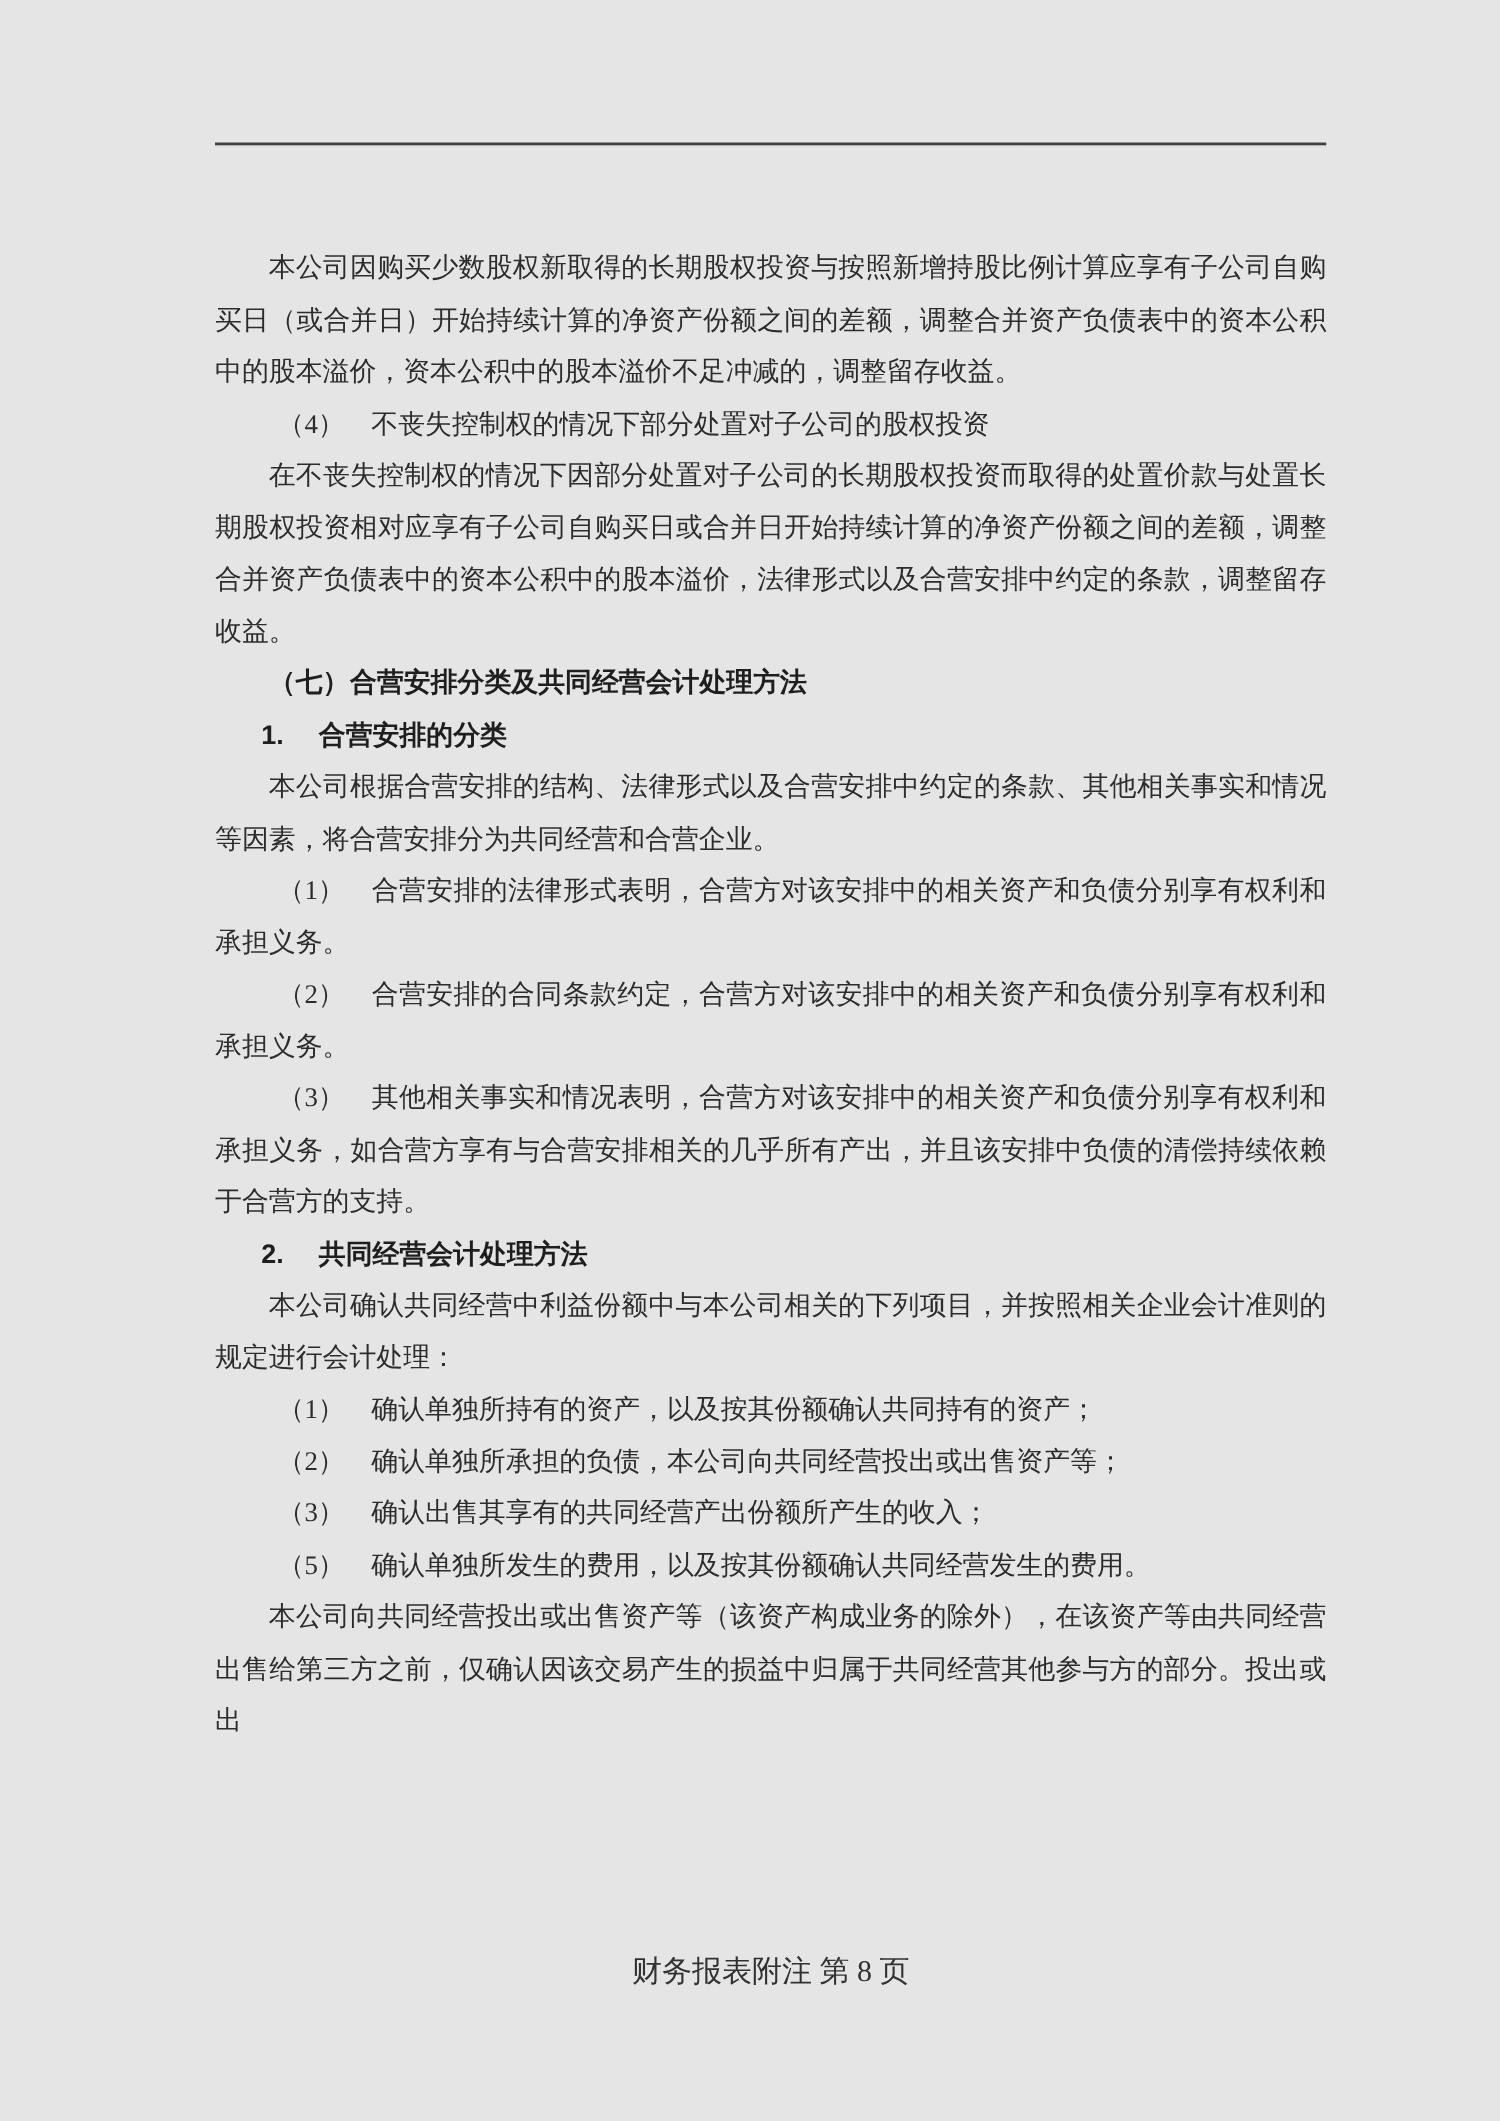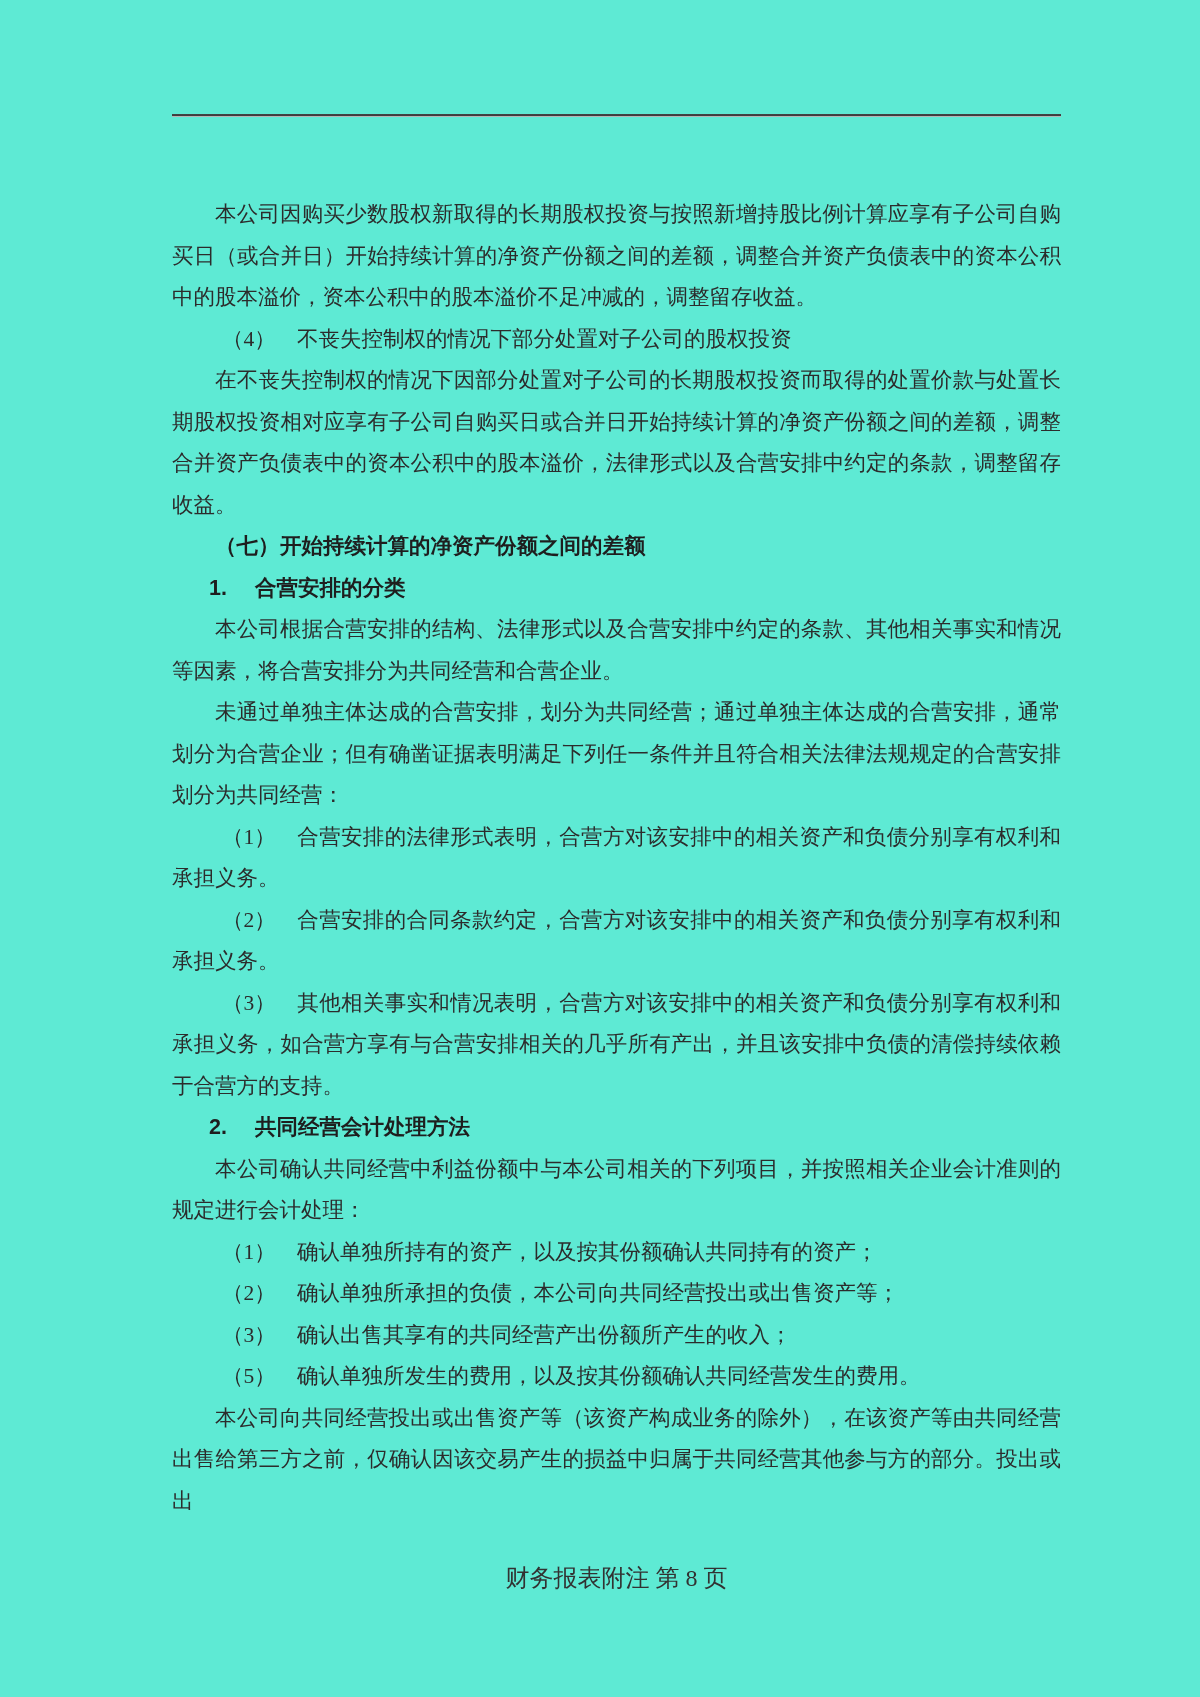--- a/index.html
+++ b/index.html
@@ -1,20 +1,20 @@
 <!DOCTYPE html>
 <html lang="zh"><head>
 <meta charset="utf-8">
 <style>
   html, body { margin: 0; padding: 0; background: #ffffff; }
   .page {
     position: relative;
     width: 1200px;
     height: 1697px;
-    background: #5eead4;
+    background: #e5e5e5;
     font-family: "Liberation Serif", serif;
     color: #2c2c2c;
     overflow: hidden;
   }
   .rule {
     position: absolute;
     left: 172px;
     top: 114px;
     width: 889px;
     height: 3px;
@@ -61,27 +61,26 @@
 <div class="page">
   <div class="rule"></div>
 
   <div class="content">
     <p class="para">本公司因购买少数股权新取得的长期股权投资与按照新增持股比例计算应享有子公司自购买日（或合并日）开始持续计算的净资产份额之间的差额，调整合并资产负债表中的资本公积中的股本溢价，资本公积中的股本溢价不足冲减的，调整留存收益。</p>
 
     <p class="item"><span class="num">（4）</span><span>不丧失控制权的情况下部分处置对子公司的股权投资</span></p>
 
     <p class="para">在不丧失控制权的情况下因部分处置对子公司的长期股权投资而取得的处置价款与处置长期股权投资相对应享有子公司自购买日或合并日开始持续计算的净资产份额之间的差额，调整合并资产负债表中的资本公积中的股本溢价，法律形式以及合营安排中约定的条款，调整留存收益。</p>
 
-    <p class="h1"><span class="num">（七）</span><span>开始持续计算的净资产份额之间的差额</span></p>
+    <p class="h1"><span class="num">（七）</span><span>合营安排分类及共同经营会计处理方法</span></p>
 
     <p class="h2"><span class="num">1.</span><span>合营安排的分类</span></p>
 
     <p class="para">本公司根据合营安排的结构、法律形式以及合营安排中约定的条款、其他相关事实和情况等因素，将合营安排分为共同经营和合营企业。</p>
 
-    <p class="para">未通过单独主体达成的合营安排，划分为共同经营；通过单独主体达成的合营安排，通常划分为合营企业；但有确凿证据表明满足下列任一条件并且符合相关法律法规规定的合营安排划分为共同经营：</p>
 
     <p class="item"><span class="num">（1）</span><span>合营安排的法律形式表明，合营方对该安排中的相关资产和负债分别享有权利和承担义务。</span></p>
 
     <p class="item"><span class="num">（2）</span><span>合营安排的合同条款约定，合营方对该安排中的相关资产和负债分别享有权利和承担义务。</span></p>
 
     <p class="item"><span class="num">（3）</span><span>其他相关事实和情况表明，合营方对该安排中的相关资产和负债分别享有权利和承担义务，如合营方享有与合营安排相关的几乎所有产出，并且该安排中负债的清偿持续依赖于合营方的支持。</span></p>
 
     <p class="h2"><span class="num">2.</span><span>共同经营会计处理方法</span></p>
 
     <p class="para">本公司确认共同经营中利益份额中与本公司相关的下列项目，并按照相关企业会计准则的规定进行会计处理：</p>

